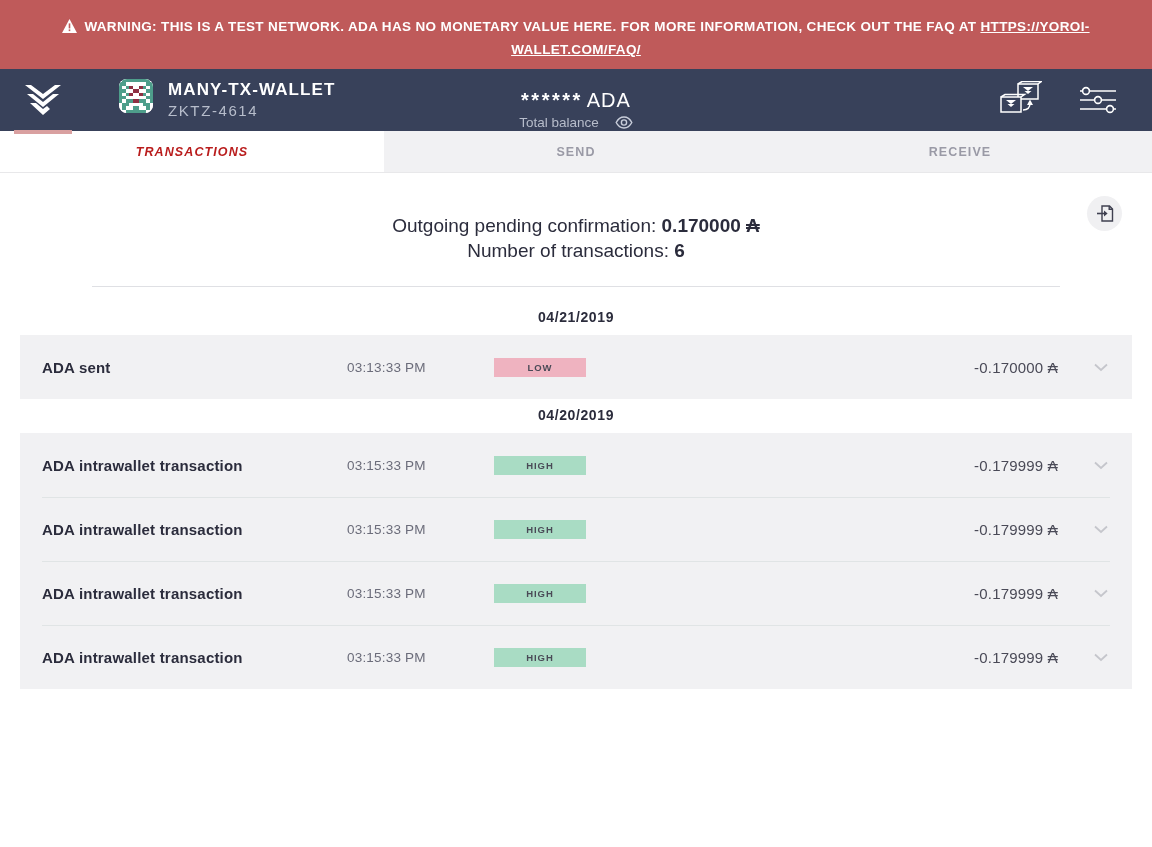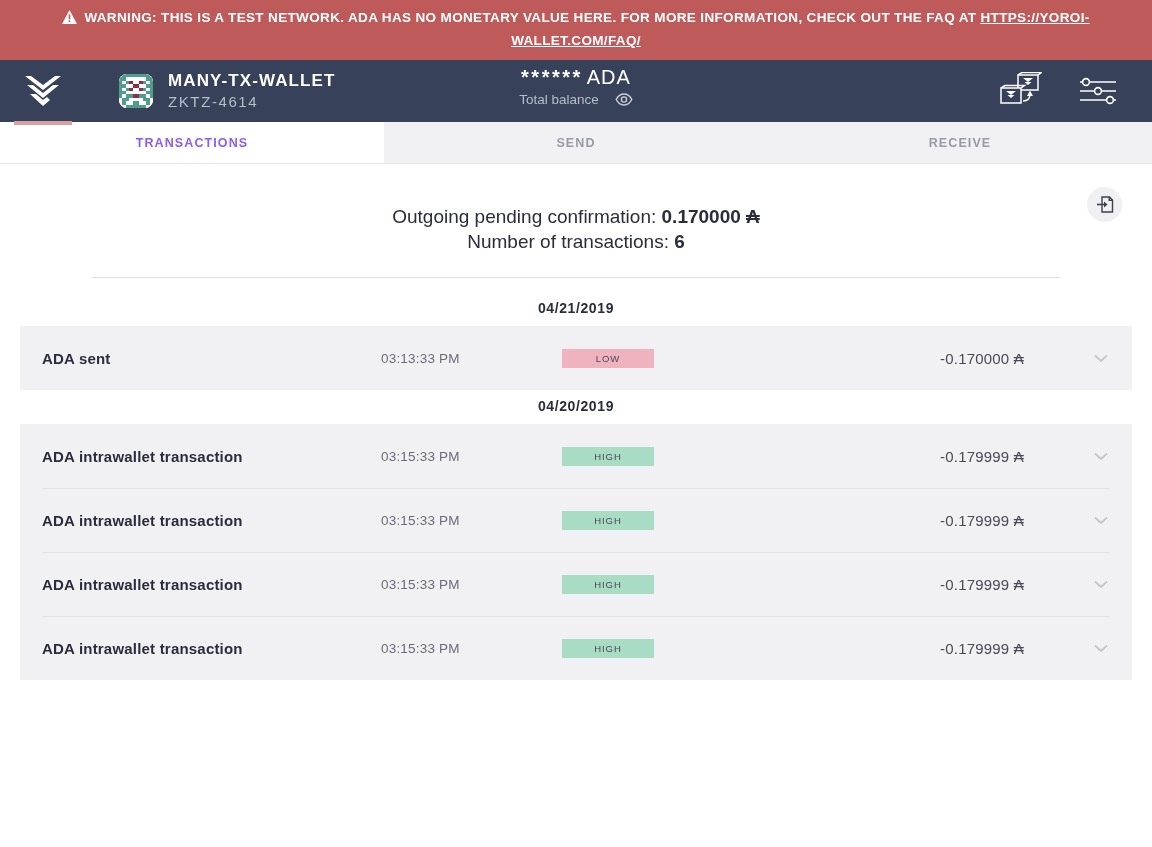--- a/index.html
+++ b/index.html
@@ -9,21 +9,21 @@
     height: 847px;
     background: #ffffff;
     font-family: "Liberation Sans", sans-serif;
     overflow: hidden;
   }
 
   
   .warning-bar {
     background: #bf5a5a;
     color: #ffffff;
-    padding: 7px 22px 9px 22px;
+    padding: 16px 22px 9px 22px;
     min-height: 51px;
     display: flex;
     justify-content: center;
   }
   .warning-inner {
     display: block;
     text-align: center;
     font-size: 13.5px;
     font-weight: bold;
     letter-spacing: 0.35px;
@@ -60,21 +60,21 @@
   .logo-underline {
     position: absolute;
     bottom: -3px;
     left: 1px;
     width: 58px;
     height: 4px;
     background: #d9a0a0;
   }
   .wallet-block {
     display: flex;
-    align-items: center;
+    align-items: flex-start;
     margin-left: 46px;
   }
   .wallet-avatar {
     width: 34px;
     height: 34px;
     border-radius: 8px;
     overflow: hidden;
     background: #ffffff;
     flex: 0 0 auto;
   }
@@ -88,21 +88,21 @@
   .wallet-sub {
     color: #b7bdcb;
     font-size: 15px;
     letter-spacing: 1.6px;
     margin-top: 2px;
   }
 
   .balance-block {
     position: absolute;
     left: 0; right: 0;
-    top: 6px;
+    top: 20px;
     text-align: center;
     pointer-events: none;
   }
   .balance-block > * { pointer-events: auto; }
   .balance-amount {
     color: #ffffff;
     font-size: 20px;
     letter-spacing: 1px;
     display: inline-block;
   }
@@ -157,21 +157,22 @@
     font-weight: bold;
     letter-spacing: 1.1px;
     cursor: pointer;
     background: #f1f1f3;
     color: #9a9aa6;
     border: 0;
     font-family: inherit;
   }
   .tab.active {
     background: #ffffff;
-    color: #8b5cf6;
+    color: #b91c1c;
+    font-style: italic;
   }
 
   
   .main {
     background: #ffffff;
     height: 763px;
     position: relative;
     padding-top: 0;
   }
 
@@ -223,21 +224,20 @@
     margin: 0 20px;
     background: #f1f1f3;
   }
   .tx-row {
     display: flex;
     align-items: center;
     height: 64px;
     padding: 0 22px;
     cursor: pointer;
     position: relative;
-    gap: 34px;
   }
   .tx-row + .tx-row::before {
     content: "";
     position: absolute;
     top: 0; left: 22px; right: 22px;
     border-top: 1px solid #e0e4e5;
   }
   .tx-type {
     width: 305px;
     font-size: 15px;
@@ -252,21 +252,21 @@
     letter-spacing: 0.2px;
   }
   .tx-status-cell { width: 92px; display: flex; }
   .badge {
     display: inline-flex;
     align-items: center;
     justify-content: center;
     min-width: 92px;
     height: 19px;
     font-size: 9.5px;
-    font-weight: normal;
+    font-weight: bold;
     letter-spacing: 0.9px;
     color: #4a4a57;
   }
   .badge.low  { background: #efb3c0; }
   .badge.high { background: #a9dcc4; }
 
   .tx-amount {
     margin-left: auto;
     font-size: 15px;
     color: #4a4a57;

